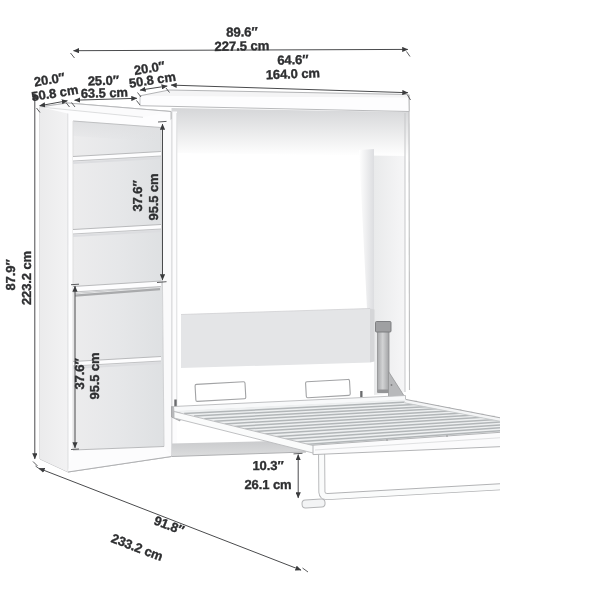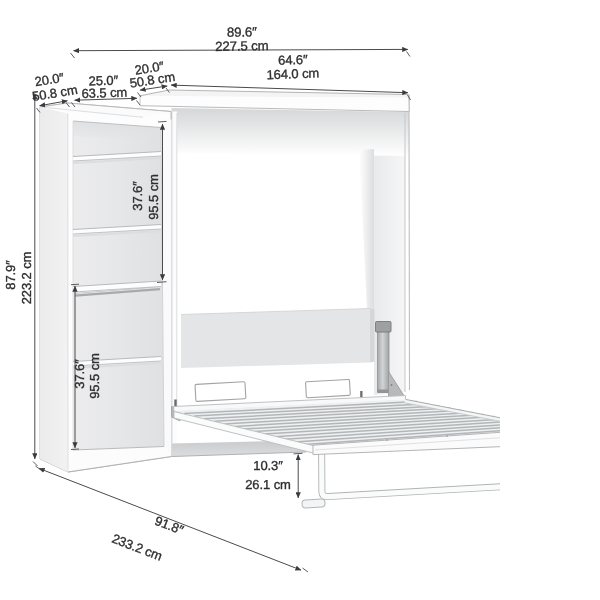--- a/index.html
+++ b/index.html
@@ -1,16 +1,16 @@
 <!DOCTYPE html>
 <html><head>
 <meta charset="utf-8">
 <style>
   html,body{margin:0;padding:0;background:#ffffff;}
-  .wrap{width:500px;height:600px;position:relative;overflow:hidden;}
+  .wrap{width:500px;height:600px;position:relative;overflow:hidden;font-weight:bold;}
   text{font-family:"Liberation Sans",sans-serif;fill:#2e2f31;text-rendering:geometricPrecision;}
 </style>
 </head>
 <body>
 <div class="wrap">
 <svg width="600" height="600" viewBox="0 0 600 600" xmlns="http://www.w3.org/2000/svg">
 <defs>
   <linearGradient id="sideface" x1="0" y1="0" x2="1" y2="0">
     <stop offset="0" stop-color="#ebebec"></stop>
           <stop offset="1" stop-color="#f2f2f3"></stop>

